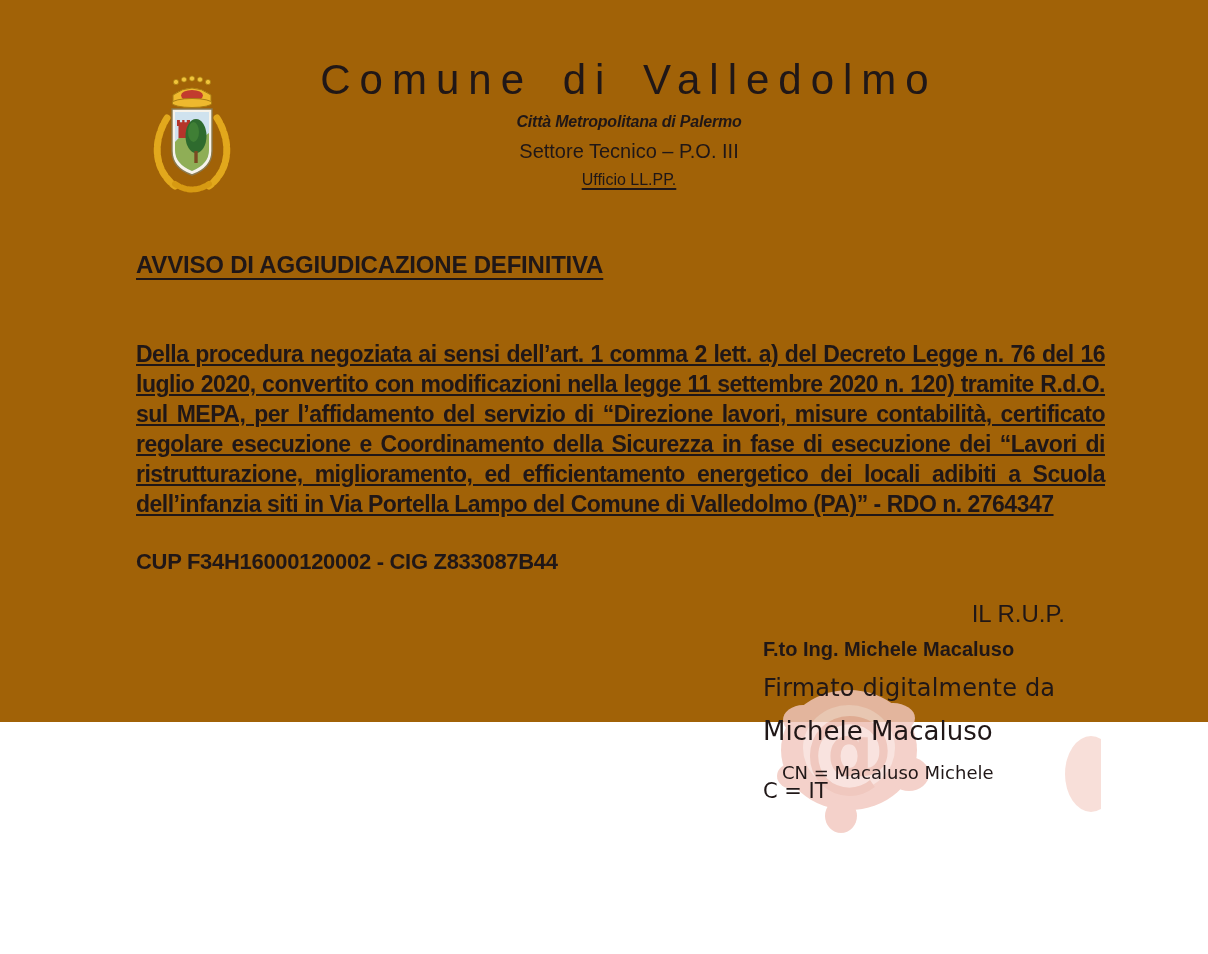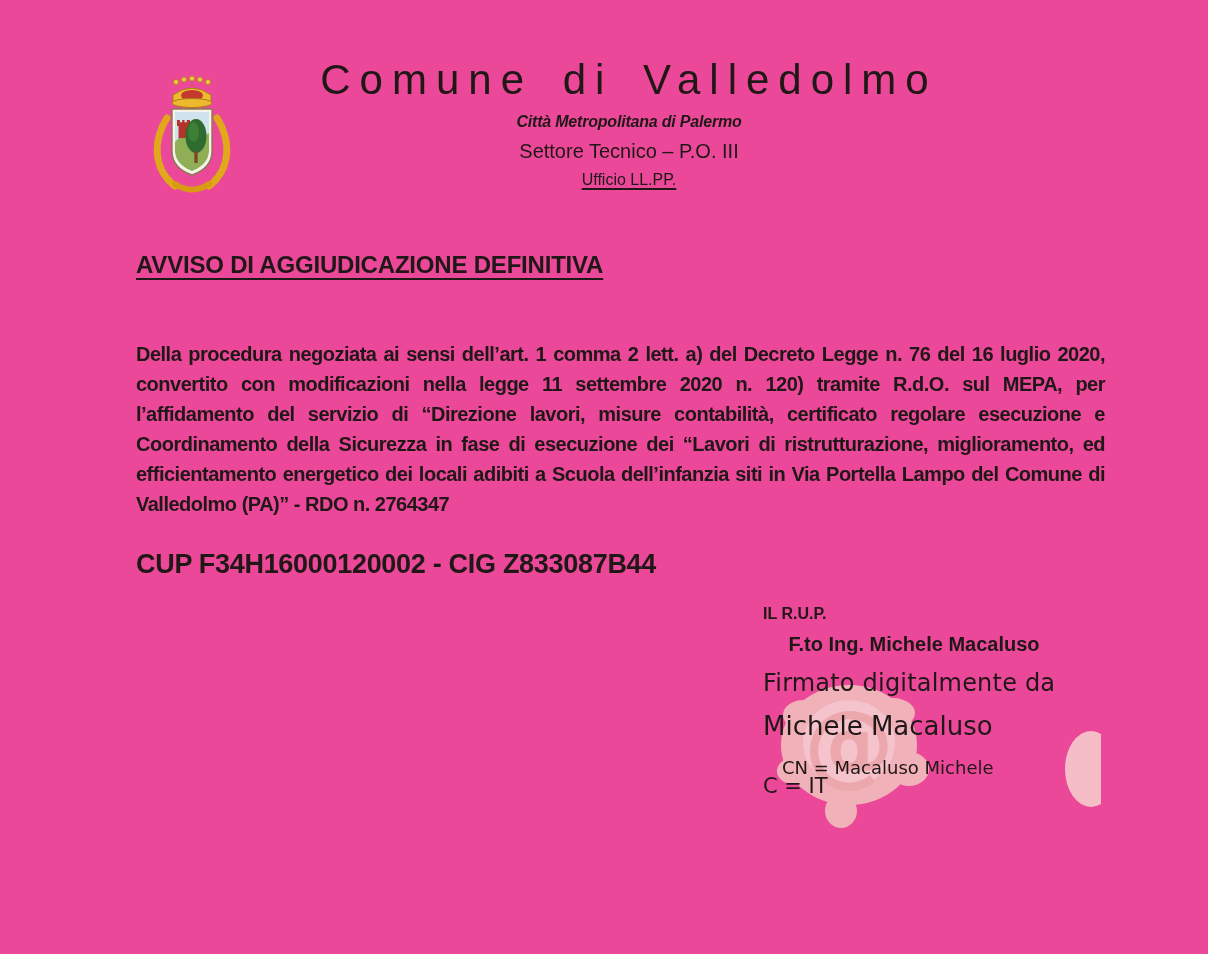--- a/index.html
+++ b/index.html
@@ -1,21 +1,21 @@
 <!DOCTYPE html>
 <html lang="it"><head>
 <meta charset="utf-8">
 <style>
   html,body { margin:0; padding:0; background:#ffffff; }
   body {
     width:1208px; height:954px; overflow:hidden;
     font-family:"Liberation Sans", sans-serif;
     color:#201717;
   }
-  .page { position:relative; width:1208px; height:954px; background:#ec4899; }
+  .page { position:relative; width:1208px; height:722px; background:#a16207; }
 
   
   .logo { position:absolute; left:146px; top:72px; width:92px; height:124px; }
   .header { padding-top:58px; margin:0 90px 0 140px; text-align:center; }
   .municipality {
     margin:0; font-size:42px; font-weight:400; line-height:1.05;
     letter-spacing:9px; word-spacing:9px; white-space:nowrap;
   }
   .metro { margin-top:11px; font-size:16px; font-style:italic; font-weight:700; letter-spacing:-0.2px; }
   .sector { margin-top:9px; font-size:20px; font-weight:500; }
@@ -23,30 +23,30 @@
     text-decoration:underline; text-decoration-thickness:1.5px; text-underline-offset:3px; }
 
   
   .notice-title {
     margin:62px 103px 0 136px; text-align:left;
     font-size:24px; font-weight:700; letter-spacing:-0.2px;
     text-decoration:underline; text-decoration-thickness:2px; text-underline-offset:5px;
   }
   .paragraph {
     margin:60px 103px 0 136px;
-    font-size:20px; font-weight:700; line-height:30px;
-    letter-spacing:-0.5px; text-align:justify;
+    font-size:23px; font-weight:700; line-height:30px;
+    letter-spacing:-0.5px; text-align:justify;text-decoration:underline;
   }
-  .codes { margin:30px 103px 0 136px; font-size:27px; font-weight:700; letter-spacing:-0.3px; }
+  .codes { margin:30px 103px 0 136px; font-size:22px; font-weight:700; letter-spacing:-0.3px; }
   .attachment { margin:54px 103px 0 136px; font-size:21.5px; font-weight:400; }
 
   
   .signature { width:302px; margin:25px 143px 0 auto; }
-  .sig-role { text-align:left; font-size:16px; font-weight:700; }
-  .sig-name { text-align:center; font-size:20px; font-weight:700; margin-top:10px; white-space:nowrap; }
+  .sig-role { text-align:right; font-size:24px; font-weight:400; }
+  .sig-name { font-size:20px; font-weight:700; margin-top:10px; white-space:nowrap; }
   .stamp { position:relative; margin-top:13px; font-family:"DejaVu Sans", sans-serif; }
   .seal { position:absolute; left:-2px; top:8px; z-index:0; pointer-events:none; }
   .stamp-text { position:relative; z-index:1; }
   .stamp-line1 { font-size:24px; letter-spacing:0.2px; white-space:nowrap; }
   .stamp-name  { font-size:26px; font-weight:400; margin-top:14px; white-space:nowrap; }
   .stamp-cn    { font-size:18px; margin-top:17px; line-height:19px; white-space:nowrap;margin-left:19px; }
   .stamp-c     { font-size:21px; line-height:19px; white-space:nowrap; }
 </style>
 </head>
 <body>

